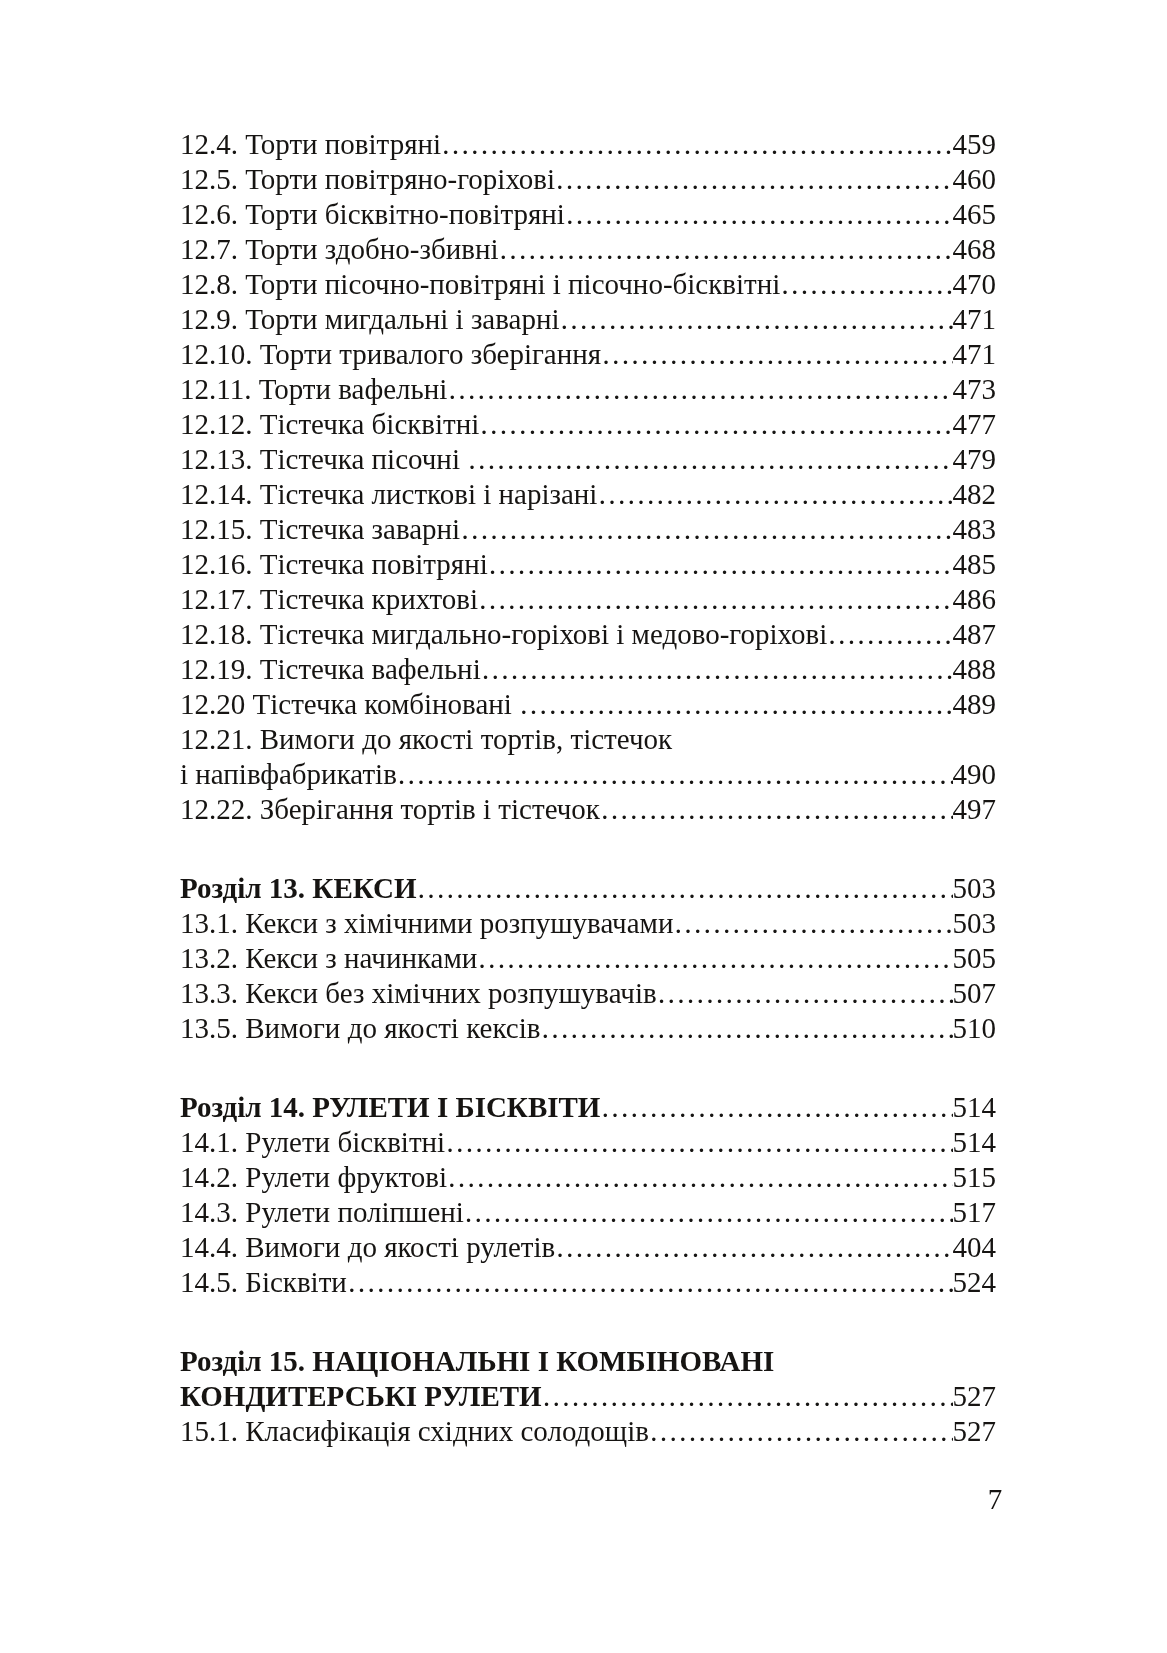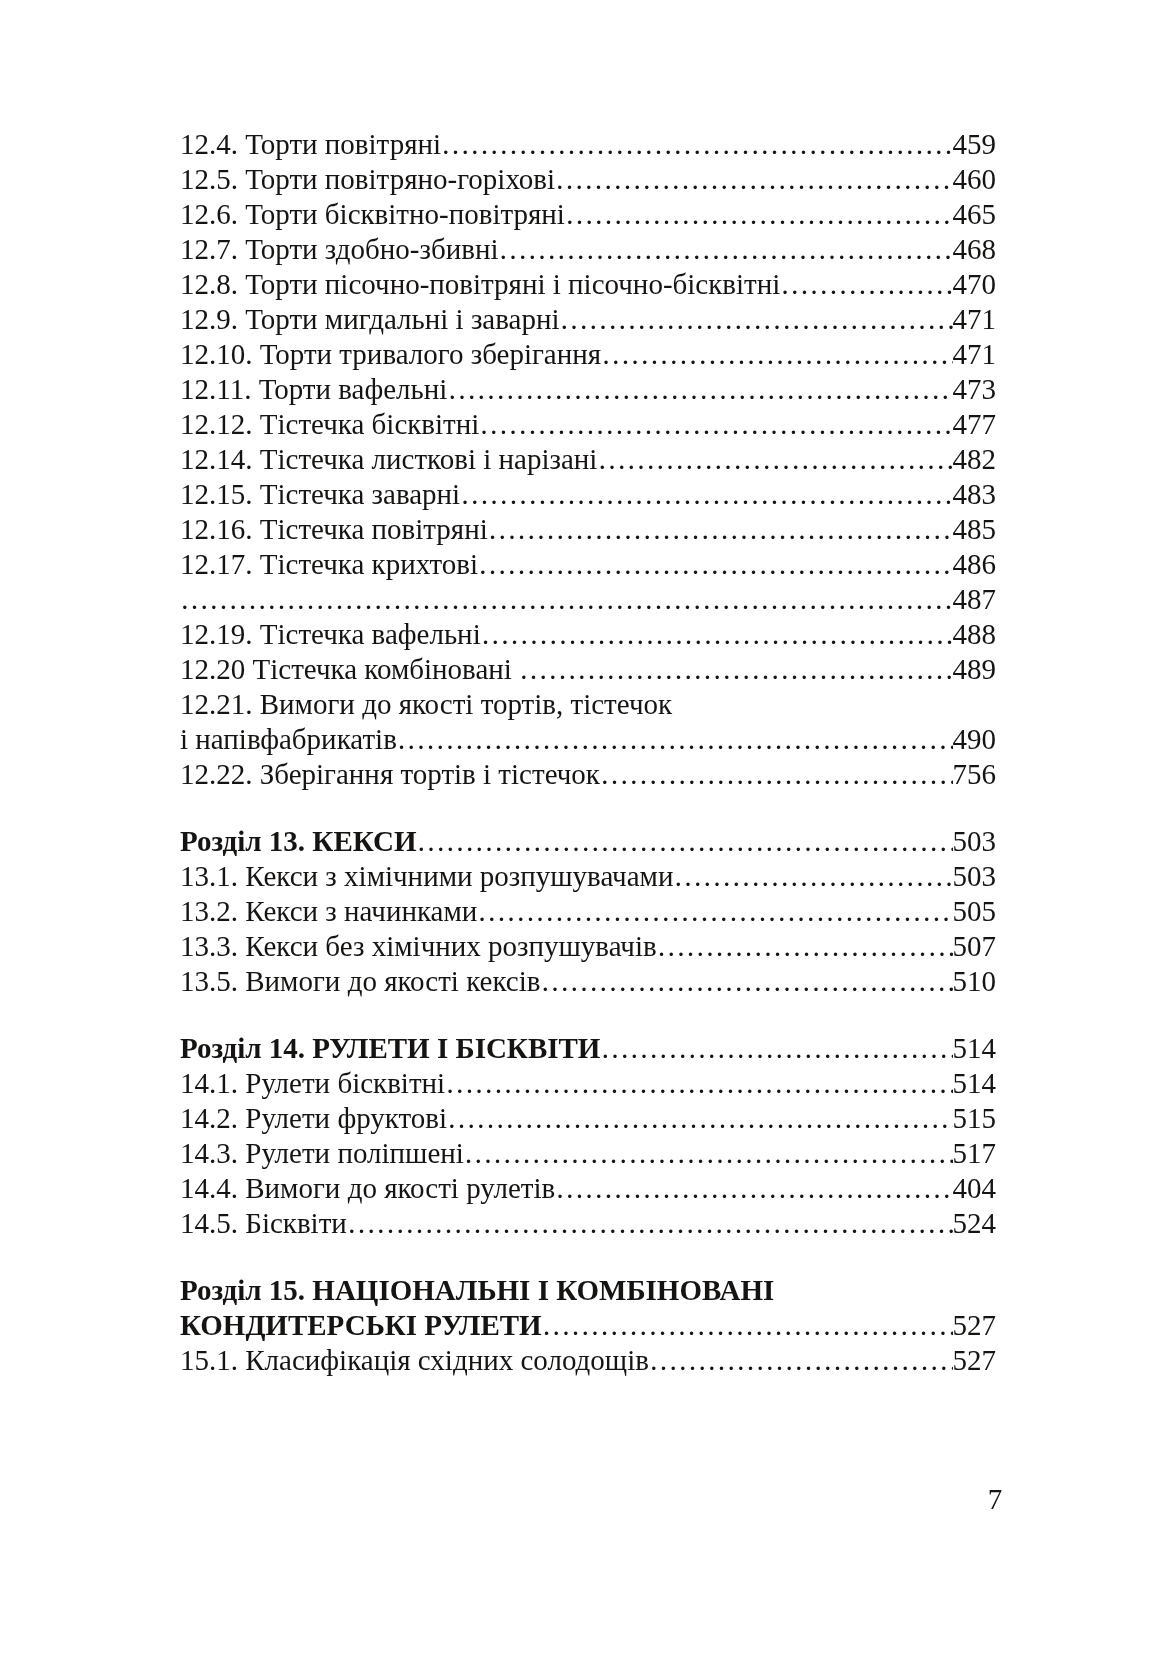--- a/index.html
+++ b/index.html
@@ -23,21 +23,21 @@
     top: 127px;
     width: 816px;
     font-size: 29px;
     line-height: 35px;
   }
   .row {
     display: flex;
     align-items: baseline;
   }
   .row.gap {
-    margin-top: 32px;
+    margin-top: 44px;
   }
   .row .label {
     white-space: pre;        
     flex: 0 0 auto;
   }
   .row.bold .label {
     font-weight: bold;
   }
   .dots {
     flex: 1 1 auto;
@@ -106,40 +106,46 @@
         <span class="label">12.11. Торти вафельні</span>
         <span class="dots"></span>
         <span class="page-num">473</span>
       </div>
       <div class="row">
         <span class="label">12.12. Тістечка бісквітні</span>
         <span class="dots"></span>
         <span class="page-num">477</span>
       </div>
       <div class="row">
+        <span class="label">12.13. Тістечка пісочні </span>
+        <span class="dots"></span>
+        <span class="page-num">479</span>
+      </div>
+      <div class="row">
         <span class="label">12.14. Тістечка листкові і нарізані</span>
         <span class="dots"></span>
         <span class="page-num">482</span>
       </div>
       <div class="row">
         <span class="label">12.15. Тістечка заварні</span>
         <span class="dots"></span>
         <span class="page-num">483</span>
       </div>
       <div class="row">
         <span class="label">12.16. Тістечка повітряні</span>
         <span class="dots"></span>
         <span class="page-num">485</span>
       </div>
       <div class="row">
         <span class="label">12.17. Тістечка крихтові</span>
         <span class="dots"></span>
         <span class="page-num">486</span>
       </div>
       <div class="row">
+        <span class="label">12.18. Тістечка мигдально-горіхові і медово-горіхові</span>
         <span class="dots"></span>
         <span class="page-num">487</span>
       </div>
       <div class="row">
         <span class="label">12.19. Тістечка вафельні</span>
         <span class="dots"></span>
         <span class="page-num">488</span>
       </div>
       <div class="row">
         <span class="label">12.20 Тістечка комбіновані </span>
@@ -150,21 +156,21 @@
         <span class="label">12.21. Вимоги до якості тортів, тістечок</span>
       </div>
       <div class="row">
         <span class="label">і напівфабрикатів</span>
         <span class="dots"></span>
         <span class="page-num">490</span>
       </div>
       <div class="row">
         <span class="label">12.22. Зберігання тортів і тістечок</span>
         <span class="dots"></span>
-        <span class="page-num">756</span>
+        <span class="page-num">497</span>
       </div>
       <div class="row bold gap">
         <span class="label">Розділ 13. КЕКСИ</span>
         <span class="dots"></span>
         <span class="page-num">503</span>
       </div>
       <div class="row">
         <span class="label">13.1. Кекси з хімічними розпушувачами</span>
         <span class="dots"></span>
         <span class="page-num">503</span>

